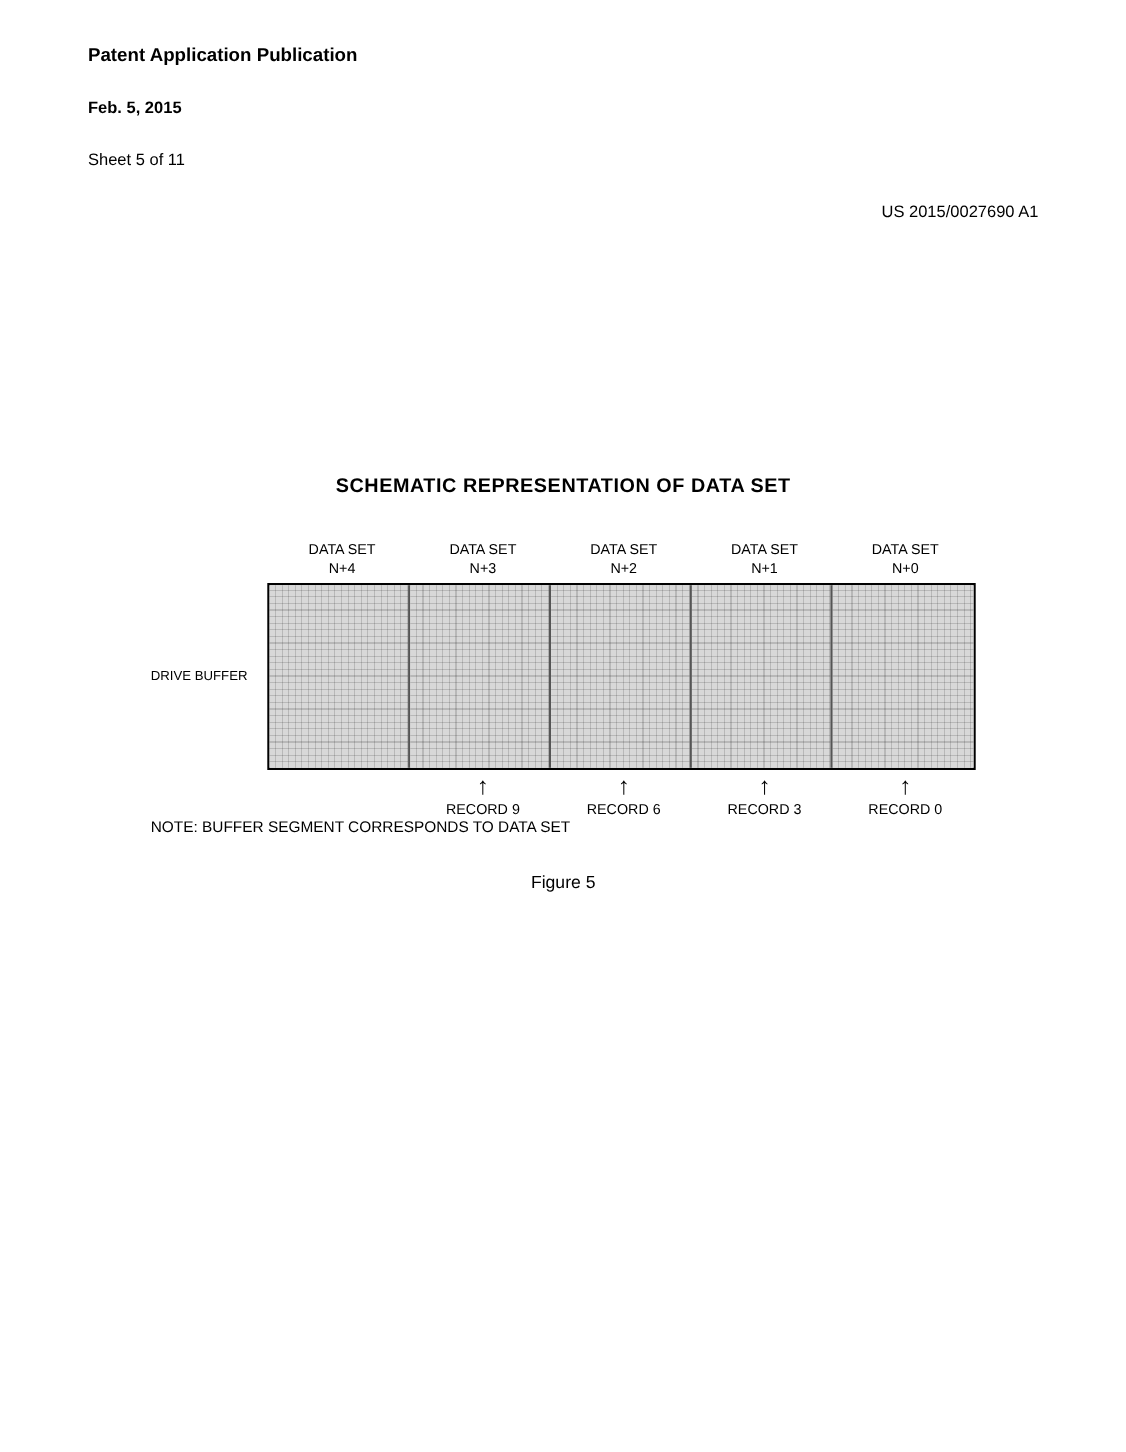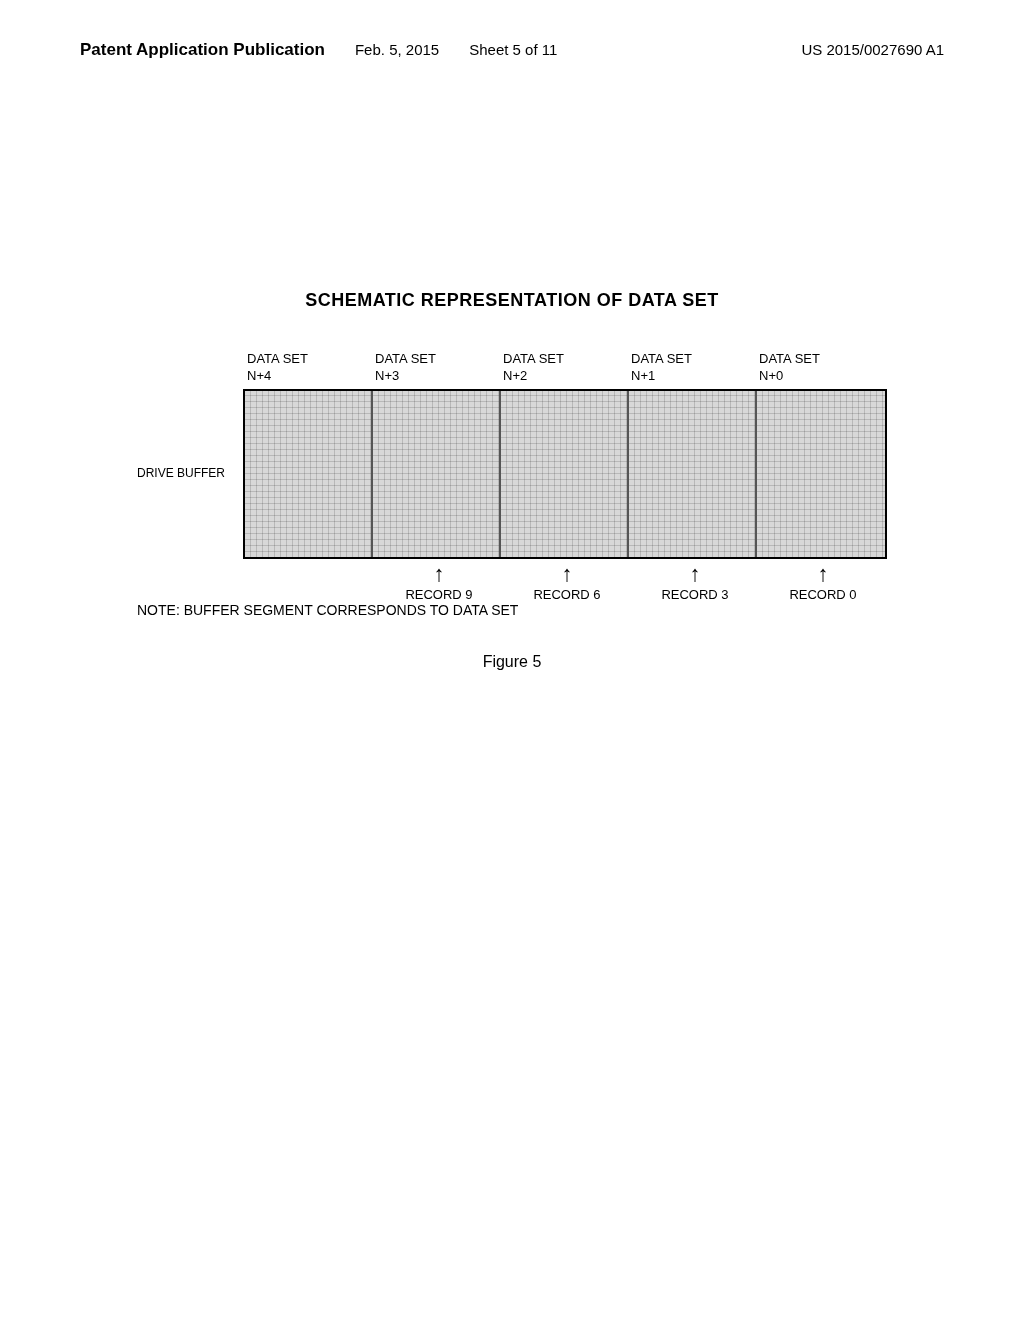--- a/index.html
+++ b/index.html
@@ -20,37 +20,38 @@
     .page {
       width: 1024px;
       min-height: 1320px;
       background: #ffffff;
       padding: 40px 80px;
       position: relative;
     }
 
     .header {
       display: flex;
-      flex-direction: row;
+      flex-direction: column;
       align-items: baseline;
       gap: 30px;
       border-bottom: none;
       margin-bottom: 0;
       justify-content: flex-end;
     }
 
     .header-publication {
       font-size: 17px;
       font-weight: bold;
       font-family: Arial, sans-serif;
     }
 
     .header-date {
       font-size: 15px;
       font-family: Arial, sans-serif;
+      font-weight: bold;
     }
 
     .header-sheet {
       font-size: 15px;
       font-family: Arial, sans-serif;
     }
 
     .header-patent {
       font-size: 15px;
       font-family: Arial, sans-serif;
@@ -80,21 +81,21 @@
 
     .column-labels {
       display: flex;
       flex-direction: row;
       margin-left: 110px;
       margin-bottom: 4px;
     }
 
     .col-label {
       width: 128px;
-      text-align: left;
+      text-align: center;
       font-size: 13px;
       font-family: Arial, sans-serif;
       line-height: 1.3;
     }
 
     .buffer-row {
       display: flex;
       flex-direction: row;
       align-items: center;
       justify-content: center;

